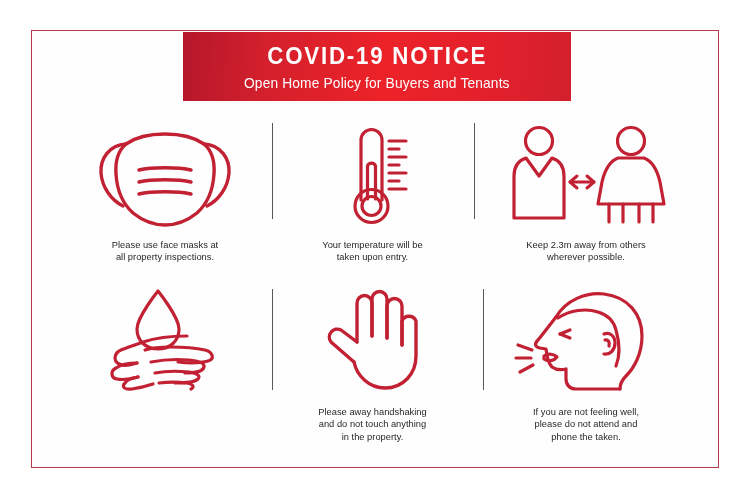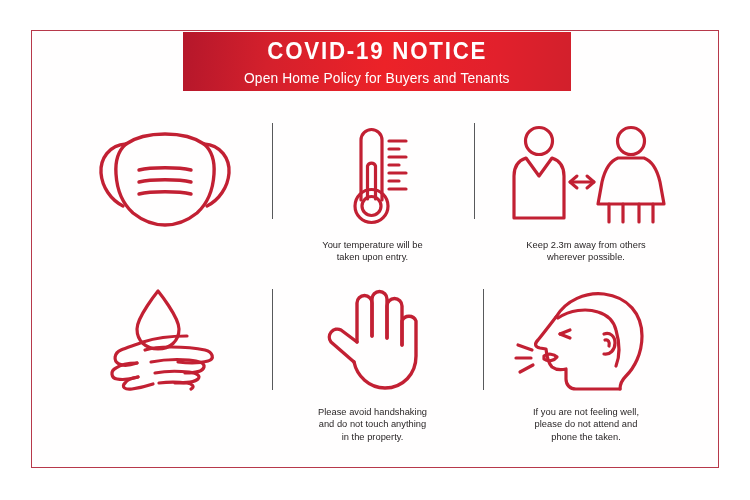--- a/index.html
+++ b/index.html
@@ -30,21 +30,21 @@
     box-sizing: border-box;
     background: #fffefe;
   }
 
   
   #banner {
     position: absolute;
     left: 183px;
     top: 32px;
     width: 388px;
-    height: 59px;
+    height: 69px;
     background: linear-gradient(95deg, #b5172b 0%, #d4202c 22%, #ec2228 52%, #e2202c 80%, #d2202c 100%);
     display: flex;
     flex-direction: column;
     align-items: center;
     justify-content: center;
     box-sizing: border-box;
     padding-top: 2px;
   }
   #banner-title {
     color: #ffffff;
@@ -150,20 +150,22 @@
                    C65 99 54 95 44 87
                    C34 78 28 64 27 48
                    C26 34 30 24 37 18 Z"></path>
 
           <path d="M50 44 C62 41 90 41 102 44"></path>
           <path d="M50 56 C62 53 90 53 102 56"></path>
           <path d="M50 68 C62 65 90 65 102 68"></path>
         </g>
       </svg>
     </div>
+    <div class="tip-caption">Please use face masks at
+all property inspections.</div>
   </div>
 
   <div class="tip" id="tip-1">
     <div class="tip-icon">
       <svg width="92" height="100" viewBox="0 0 92 100">
         <g fill="none" stroke="#c22033" stroke-width="3.2" stroke-linecap="round" stroke-linejoin="round">
 
           <path d="M34 74 L34 14 A10.5 10.5 0 0 1 55 14 L55 74"></path>
           <circle cx="44.5" cy="80" r="16.5"></circle>
 
@@ -249,21 +251,21 @@
           <path d="M45 48 L45 11 A7.5 7.5 0 0 1 60 11 L60 50"></path>
           <path d="M60 50 L60 18 A7.5 7.5 0 0 1 75 18 L75 57"></path>
           <path d="M75 57 L75 33 A7.5 7.5 0 0 1 89 33 L89 68
                    C89 86 76 100 58 100
                    C42 100 30 88 27 74"></path>
 
           <path d="M30 54 L14 42 A8 8 0 0 0 4 54 L27 74"></path>
         </g>
       </svg>
     </div>
-    <div class="tip-caption">Please avoid handshaking
+    <div class="tip-caption">Please away handshaking
 and do not touch anything
 in the property.</div>
   </div>
 
   <div class="tip" id="tip-5">
     <div class="tip-icon">
       <svg width="140" height="104" viewBox="0 0 140 104">
         <g fill="none" stroke="#c22033" stroke-width="3.2" stroke-linecap="round" stroke-linejoin="round">
 
           <path d="M40 29

